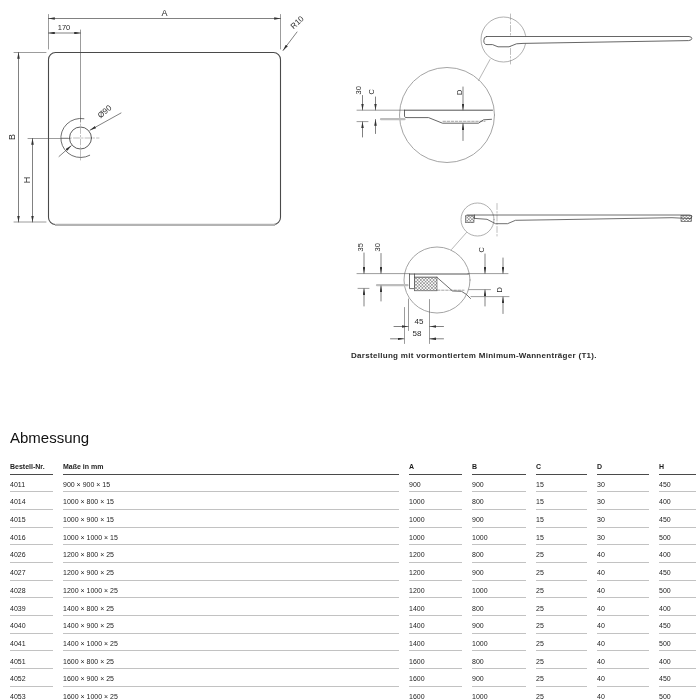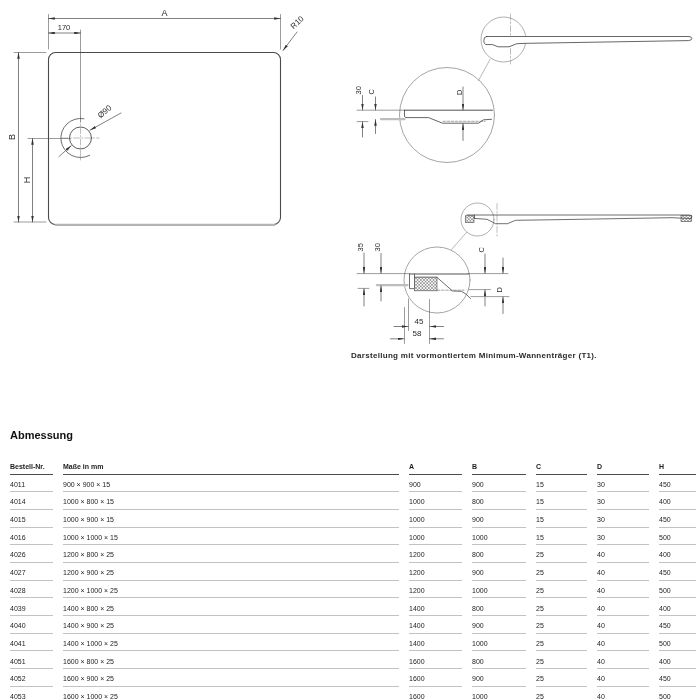--- a/index.html
+++ b/index.html
@@ -1,20 +1,20 @@
 <!DOCTYPE html>
 <html><head>
 <meta charset="utf-8">
 <style>
   html,body{margin:0;padding:0;background:#fff;}
   body{width:700px;height:700px;position:relative;overflow:hidden;
        font-family:"Liberation Sans",sans-serif;color:#1c1c1c;}
   svg text{font-family:"Liberation Sans",sans-serif;fill:#2a2a2a;}
   .drawing{position:absolute;left:0;top:0;}
-  .heading{position:absolute;left:10px;top:429px;font-size:11px;font-weight:700;color:#111;}
+  .heading{position:absolute;left:10px;top:429px;font-size:15px;font-weight:400;color:#111;}
   .tbl{position:absolute;left:10px;top:454px;width:686px;display:grid;
        grid-template-columns:53px 346px 63px 64px 61px 62px 37px;}
   .th{height:17px;border-bottom:1.6px solid #4a4a4a;font-weight:600;}
   .td{height:14.2px;border-bottom:1px solid #c2c2c2;}
   .th,.td{display:flex;align-items:flex-end;padding-bottom:2.5px;margin-right:10px;
           font-size:7px;line-height:8px;color:#1c1c1c;white-space:nowrap;overflow:visible;}
   .th:nth-child(7n),.td:nth-child(7n){margin-right:0;}
 </style>
 </head>
 <body>

